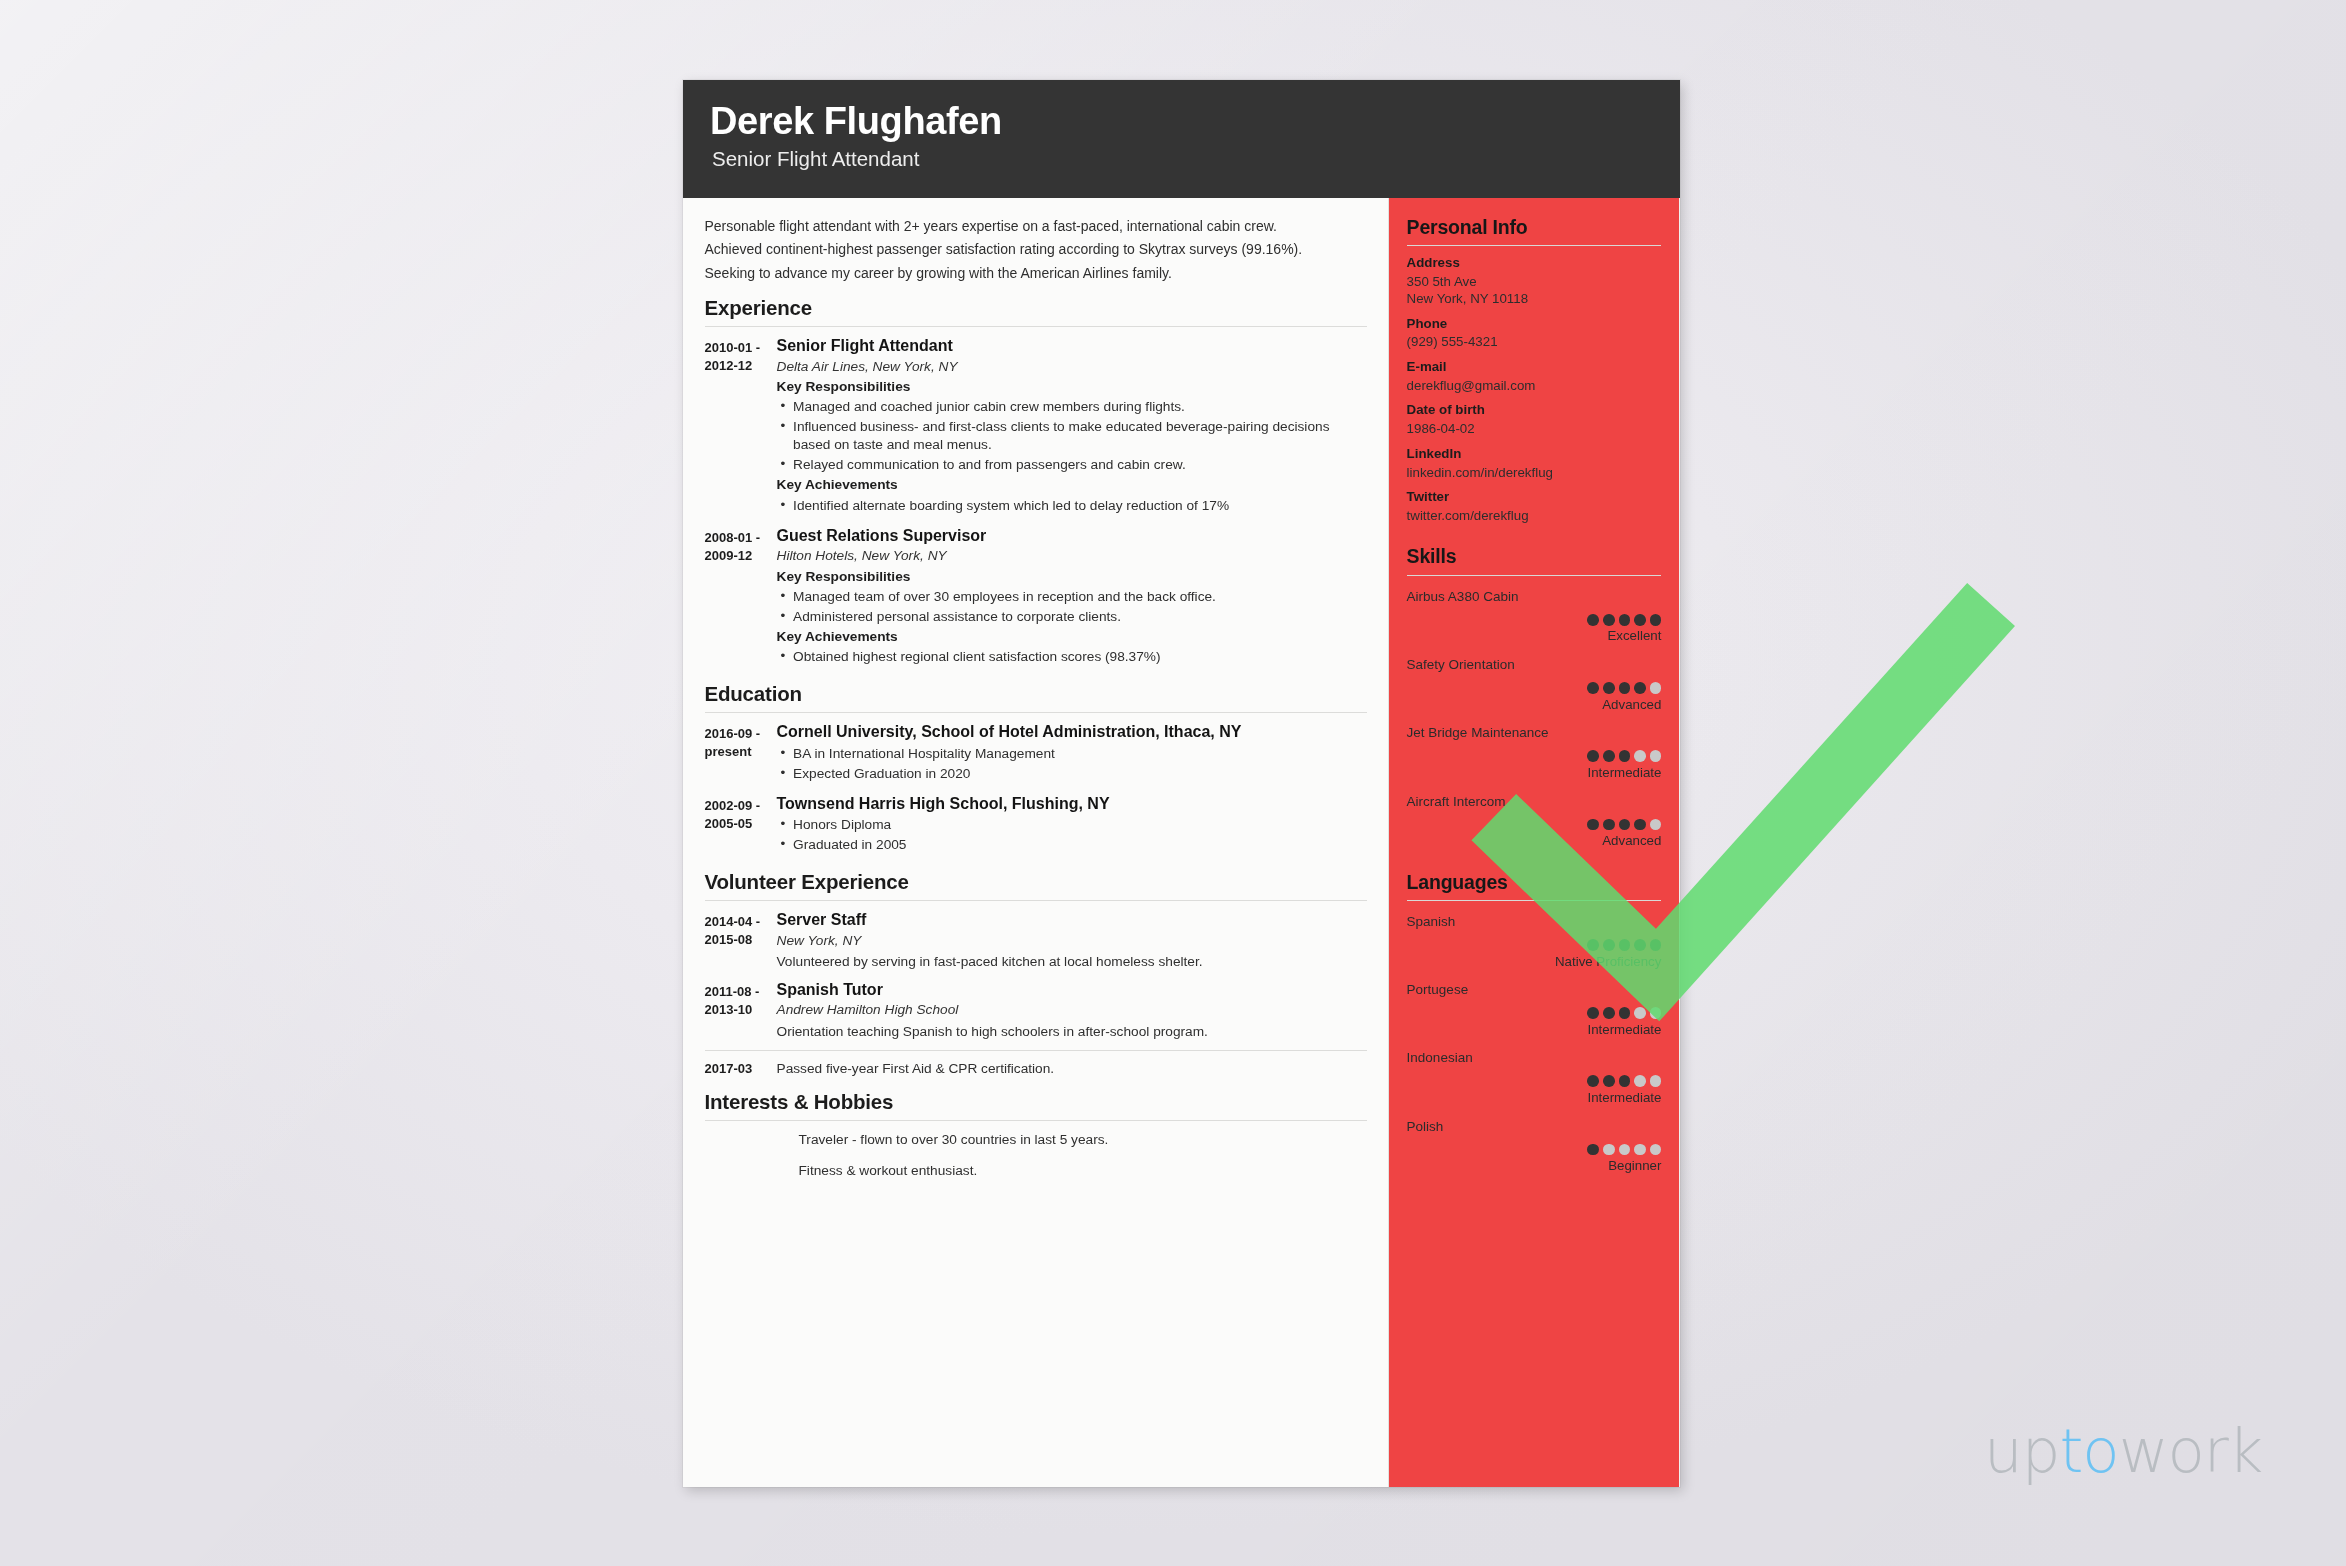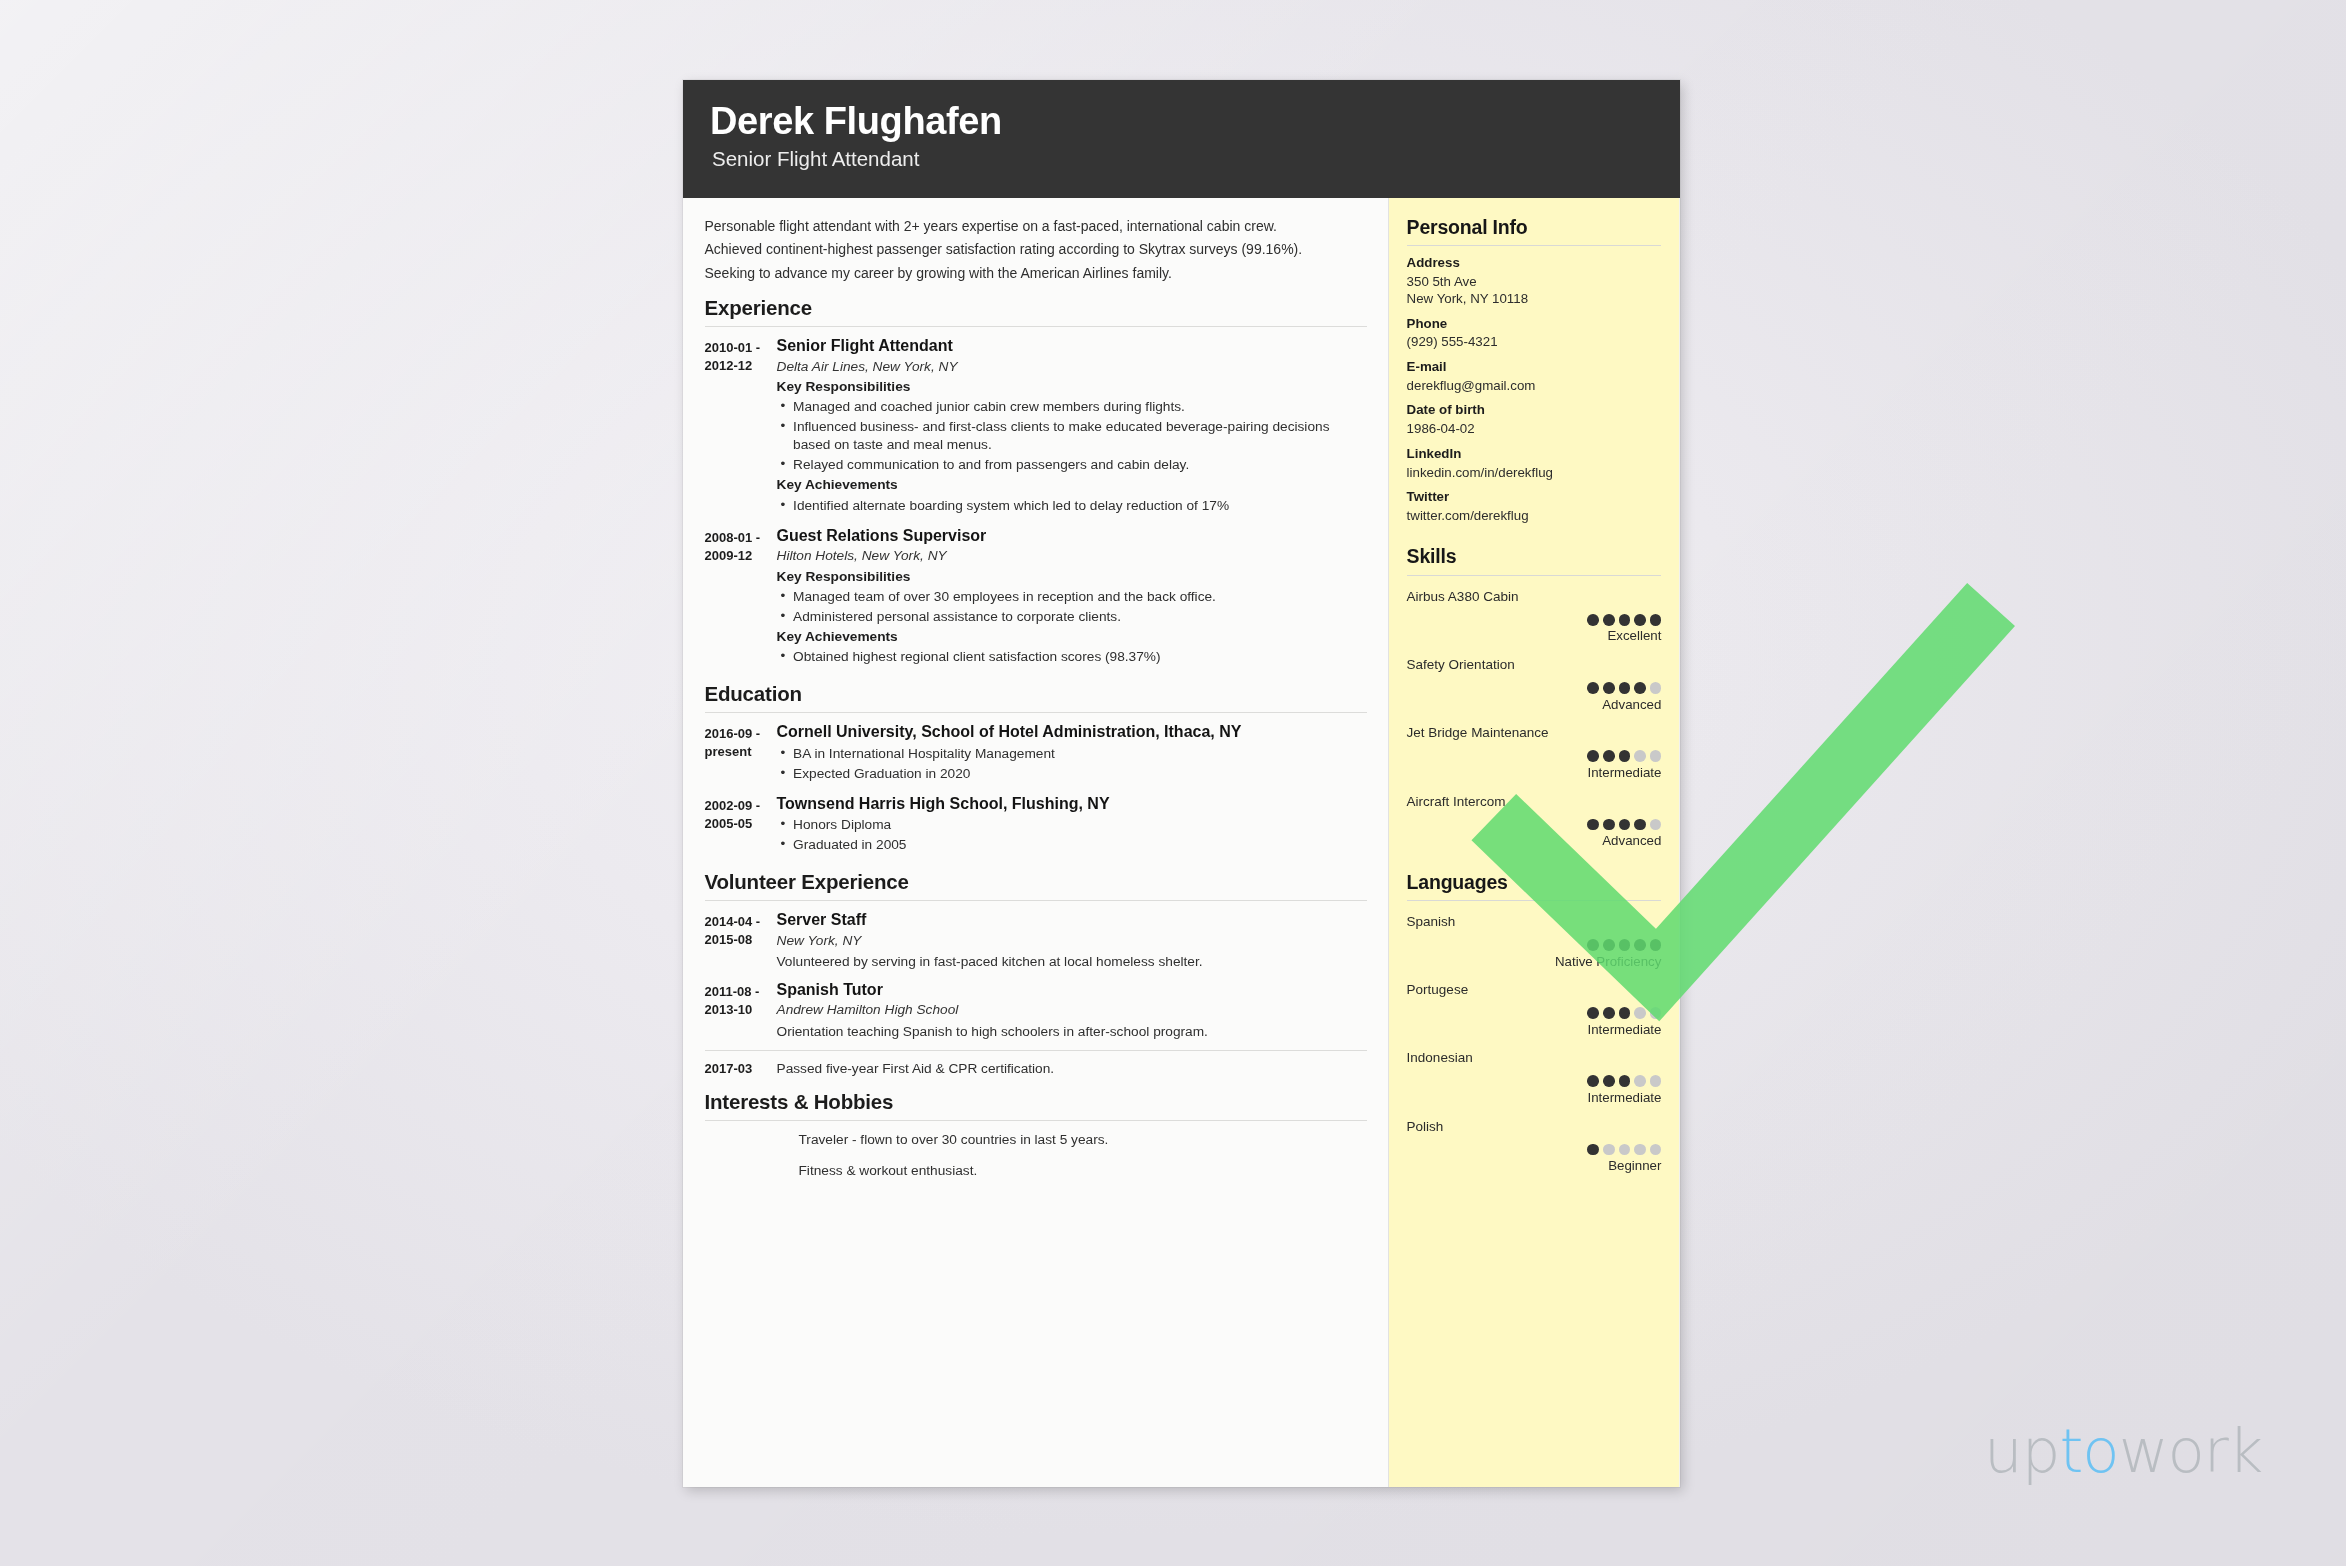--- a/index.html
+++ b/index.html
@@ -175,21 +175,21 @@
     font-size: 13px; font-weight: bold; color: #1d1d1d;
   }
   .cert-text { font-size: 13.7px; color: #2f2f2f; }
 
   
   .side-col {
     width: 290px;
     flex: 0 0 290px;
     box-sizing: border-box;
     padding: 17.6px 17.6px 0 17.6px;
-    background: #fef9c3;
+    background: #ef4444;
   }
   .side-title {
     font-size: 19.5px;
     font-weight: bold;
     color: #171717;
     margin: 0 0 0 0;
     letter-spacing: -0.2px;
   }
   .side-rule {
     height: 1px;
@@ -289,21 +289,21 @@
             <div>2010-01 -</div>
             <div>2012-12</div>
           </div>
           <div class="entry-body">
             <div class="entry-role">Senior Flight Attendant</div>
             <div class="entry-org">Delta Air Lines, New York, NY</div>
             <div class="entry-sub">Key Responsibilities</div>
             <ul class="blist">
               <li>Managed and coached junior cabin crew members during flights.</li>
               <li>Influenced business- and first-class clients to make educated beverage-pairing decisions based on taste and meal menus.</li>
-              <li>Relayed communication to and from passengers and cabin delay.</li>
+              <li>Relayed communication to and from passengers and cabin crew.</li>
             </ul>
             <div class="entry-sub">Key Achievements</div>
             <ul class="blist">
               <li>Identified alternate boarding system which led to delay reduction of 17%</li>
             </ul>
           </div>
         </div>
 
         <div class="entry">
           <div class="entry-date">

